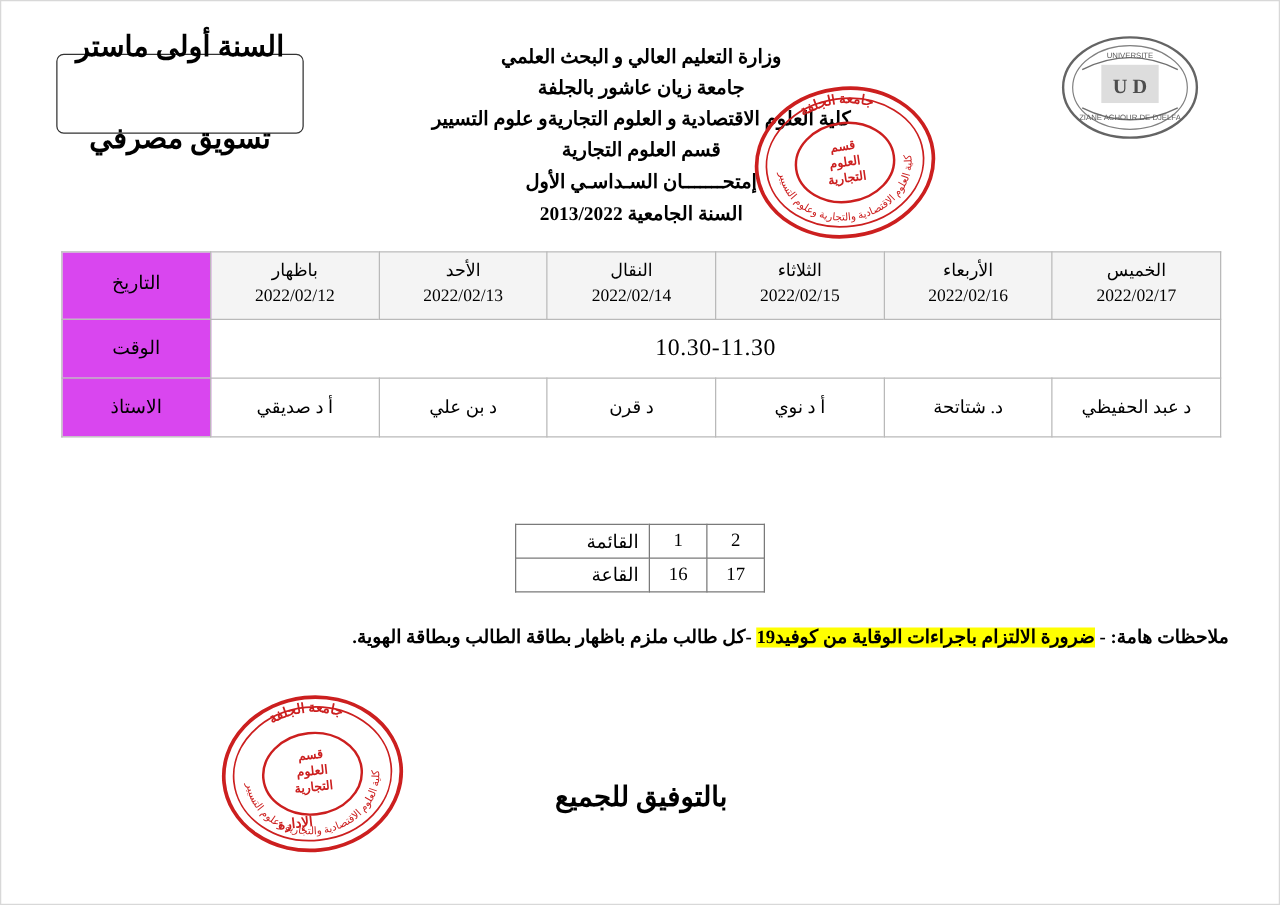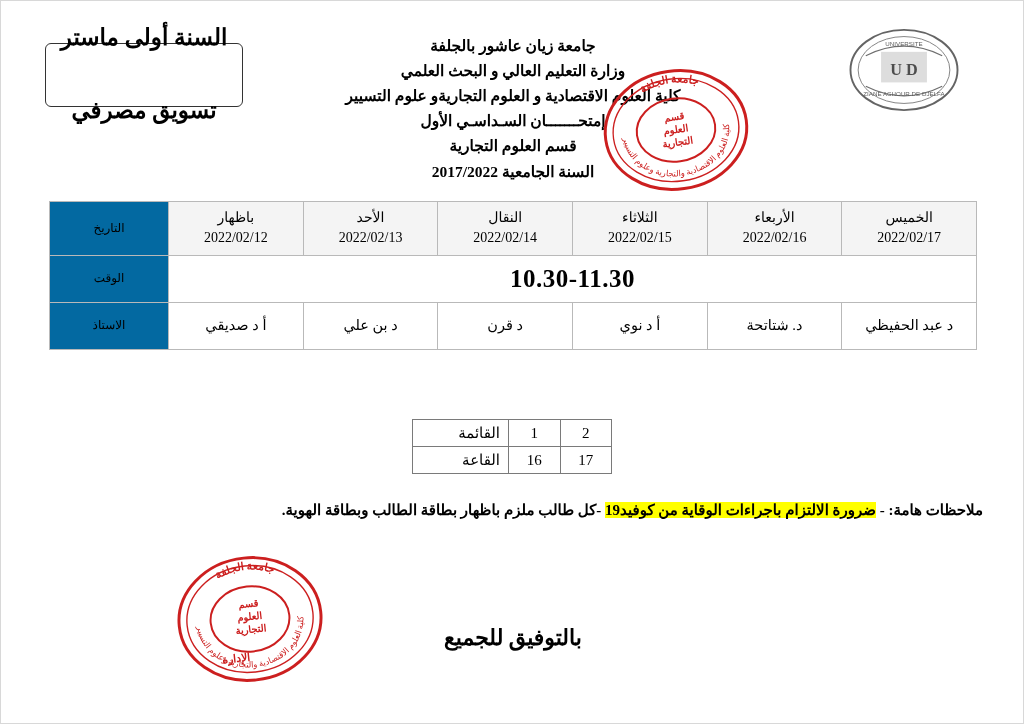--- a/index.html
+++ b/index.html
@@ -102,27 +102,27 @@
     vertical-align: middle;
     padding: 6px 4px;
     height: 34px;
   }
   table.timetable td.head {
     background: #f4f4f4;
     font-size: 14px;
     line-height: 1.45;
   }
   table.timetable td.rowlabel {
-    background: #0369a1;
-    font-size: 12px;
+    background: #d946ef;
+    font-size: 15px;
     width: 110px;
   }
   table.timetable td.time-cell {
-    font-size: 25px;
-    font-weight: bold;
+    font-size: 19px;
+    font-weight: normal;
     letter-spacing: 0.5px;
   }
   .day-name { display: block; }
   .day-date { display: block; direction: ltr; }
 
   
   table.rooms {
     position: absolute;
     top: 418px;
     left: 0;
@@ -130,21 +130,21 @@
     margin: 0 auto;
     border-collapse: collapse;
     table-layout: fixed;
     width: 200px;
     font-size: 15px;
   }
   table.rooms td {
     border: 1px solid #7a7a7a;
     text-align: center;
     height: 22px;
-    padding: 2px 3px;
+    padding: 2px 14px;
   }
   table.rooms td.rlabel {
     width: 84px;
     border-left: 1px solid #7a7a7a;
     border-right: none;
     text-align: right;
     padding-right: 8px;
   }
 
   
@@ -197,26 +197,26 @@
 <body>
 
 <div class="page">
 
   <div class="level-badge">
     <span>السنة أولى ماستر</span>
     <span>تسويق مصرفي</span>
   </div>
 
   <div class="heading">
+    <div>وزارة التعليم العالي و البحث العلمي</div>
     <div>جامعة زيان عاشور بالجلفة</div>
-    <div>وزارة التعليم العالي و البحث العلمي</div>
     <div>كلية العلوم الاقتصادية و العلوم التجارية‎و علوم التسيير</div>
+    <div>قسم العلوم التجارية</div>
     <div>إمتحـــــــان السـداسـي الأول</div>
-    <div>قسم العلوم التجارية</div>
-    <div>السنة الجامعية 2017/2022</div>
+    <div>السنة الجامعية 2013/2022</div>
   </div>
 
   <svg class="univ-logo" viewBox="0 0 120 90">
     <ellipse cx="60" cy="45" rx="56" ry="42" fill="none" stroke="#4a4a4a" stroke-width="2"></ellipse>
     <ellipse cx="60" cy="45" rx="48" ry="35" fill="none" stroke="#6a6a6a" stroke-width="1"></ellipse>
     <path d="M20 30 Q60 10 100 30" fill="none" stroke="#555" stroke-width="1.2"></path>
     <path d="M20 62 Q60 82 100 62" fill="none" stroke="#555" stroke-width="1.2"></path>
     <rect x="36" y="26" width="48" height="32" fill="#8d8d8d" opacity="0.35"></rect>
     <text x="60" y="50" text-anchor="middle" font-family="'Liberation Serif', serif" font-size="17" fill="#2e2e2e" font-weight="bold">U D</text>
     <text x="60" y="72" text-anchor="middle" font-family="'Liberation Sans', sans-serif" font-size="6.5" fill="#3d3d3d">ZIANE ACHOUR DE DJELFA</text>

